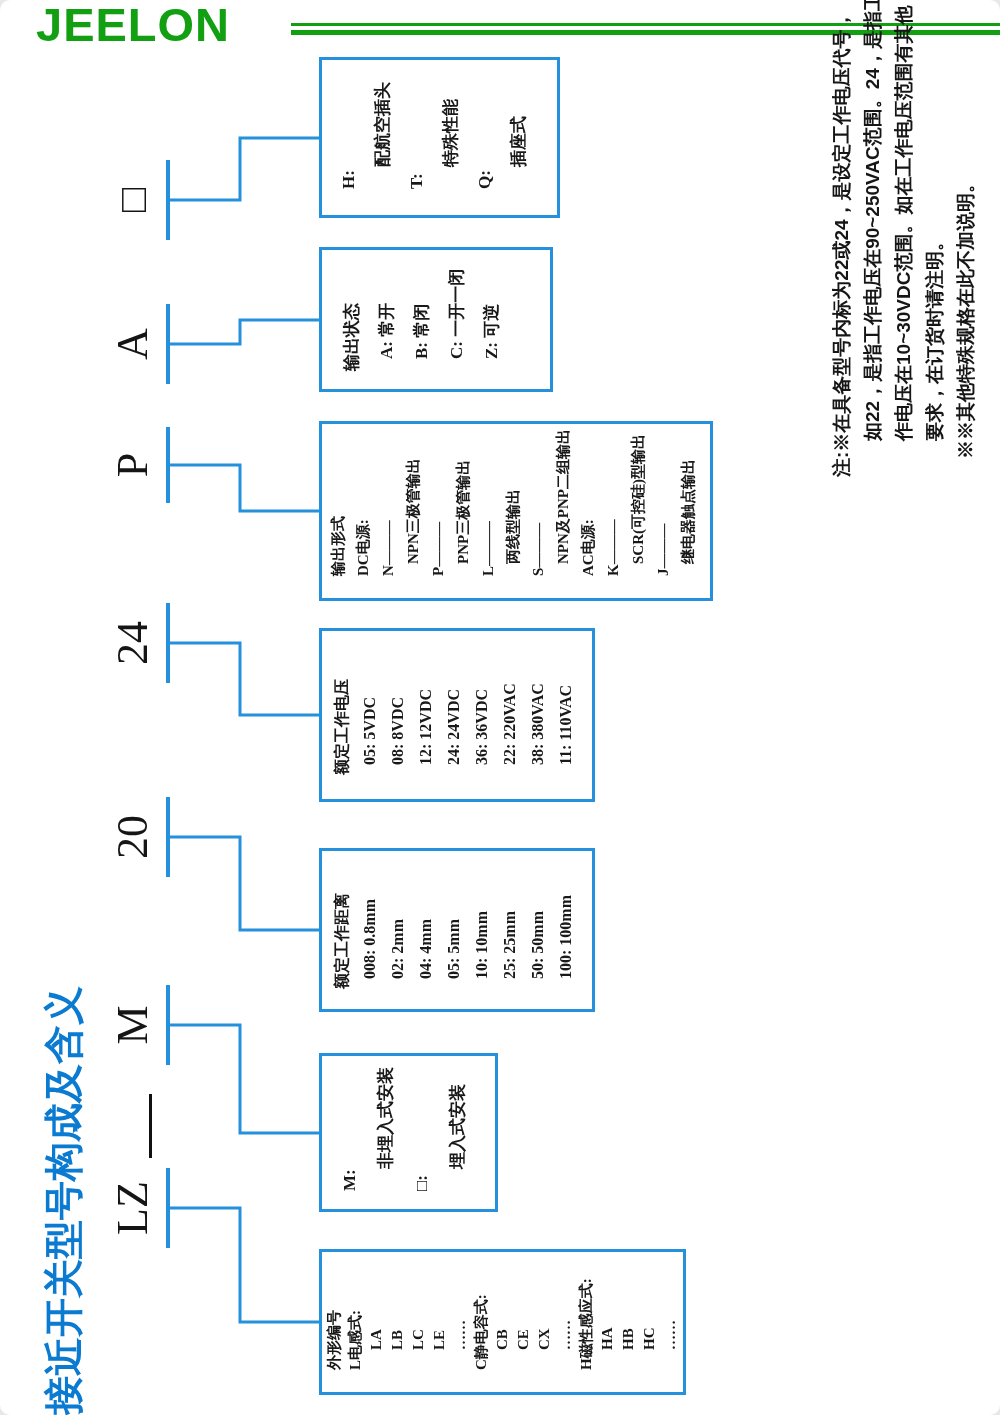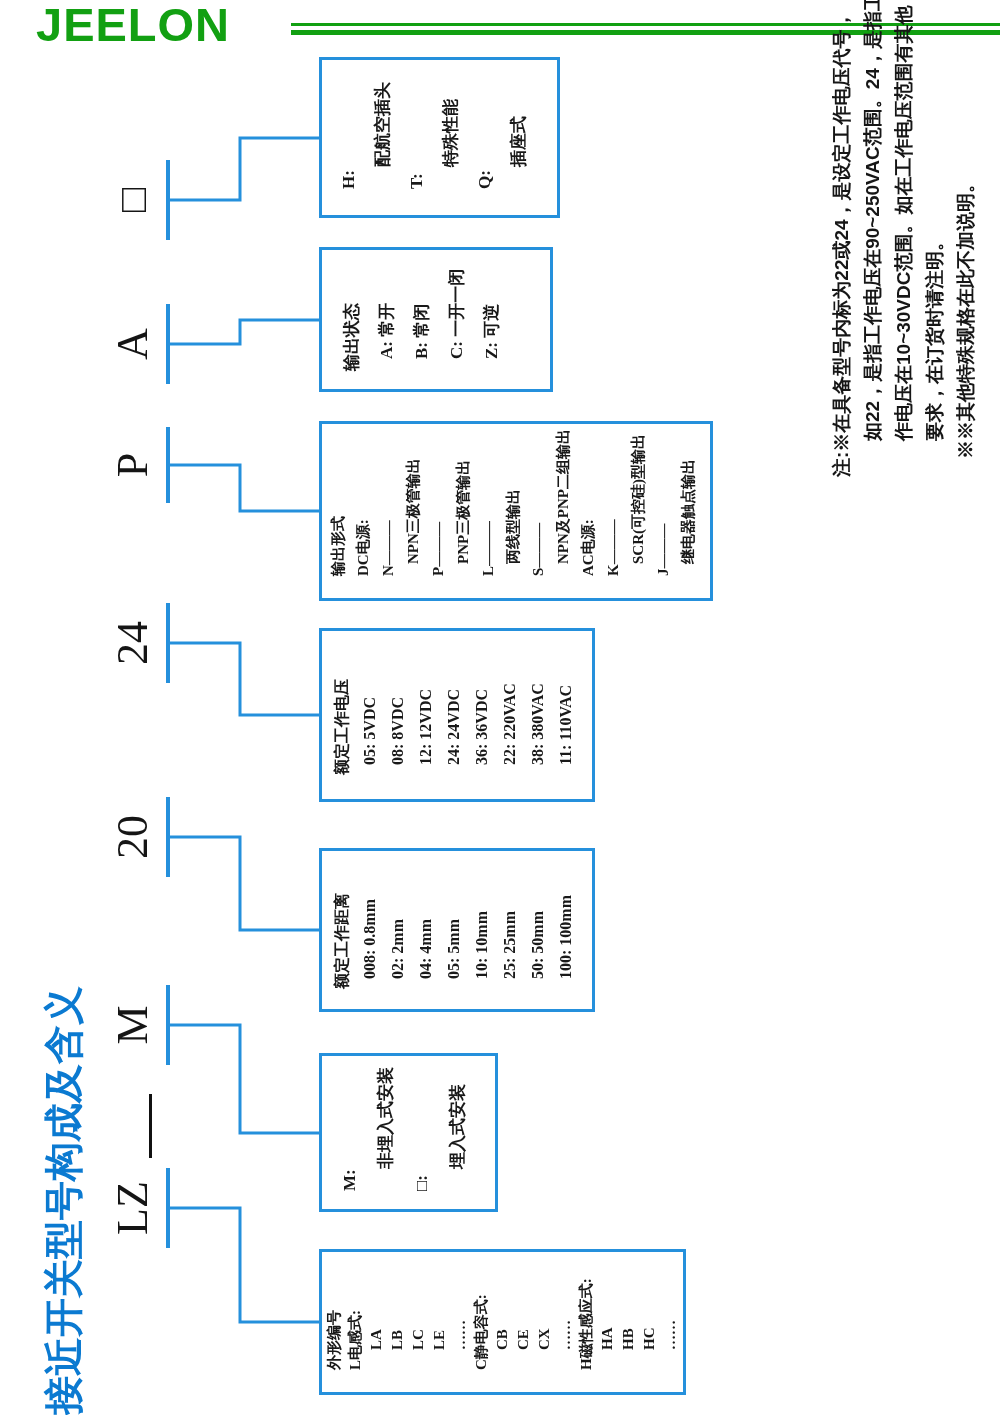--- a/index.html
+++ b/index.html
@@ -6,20 +6,21 @@
     --green:#12A012;
     --blue:#2590DC;
     --title-blue:#0B7AD1;
     --ink:#191919;
   }
   html,body{margin:0;padding:0;background:#e8e8e8;}
   .page{
     position:relative;width:1000px;height:1415px;margin:0 auto;
     background:#ffffff;overflow:hidden;
     font-family:"Liberation Sans",sans-serif;
+    border-radius:10px;
   }
   
   .logo{
     position:absolute;left:36px;top:-4px;
     font-family:"Liberation Sans",sans-serif;font-weight:800;
     font-size:47px;line-height:58px;letter-spacing:1px;color:var(--green);
   }
   .rule{position:absolute;background:var(--green);}
   .rule-a{left:291px;top:23px;width:709px;height:3px;}
   .rule-b{left:291px;top:30px;width:709px;height:5px;}

